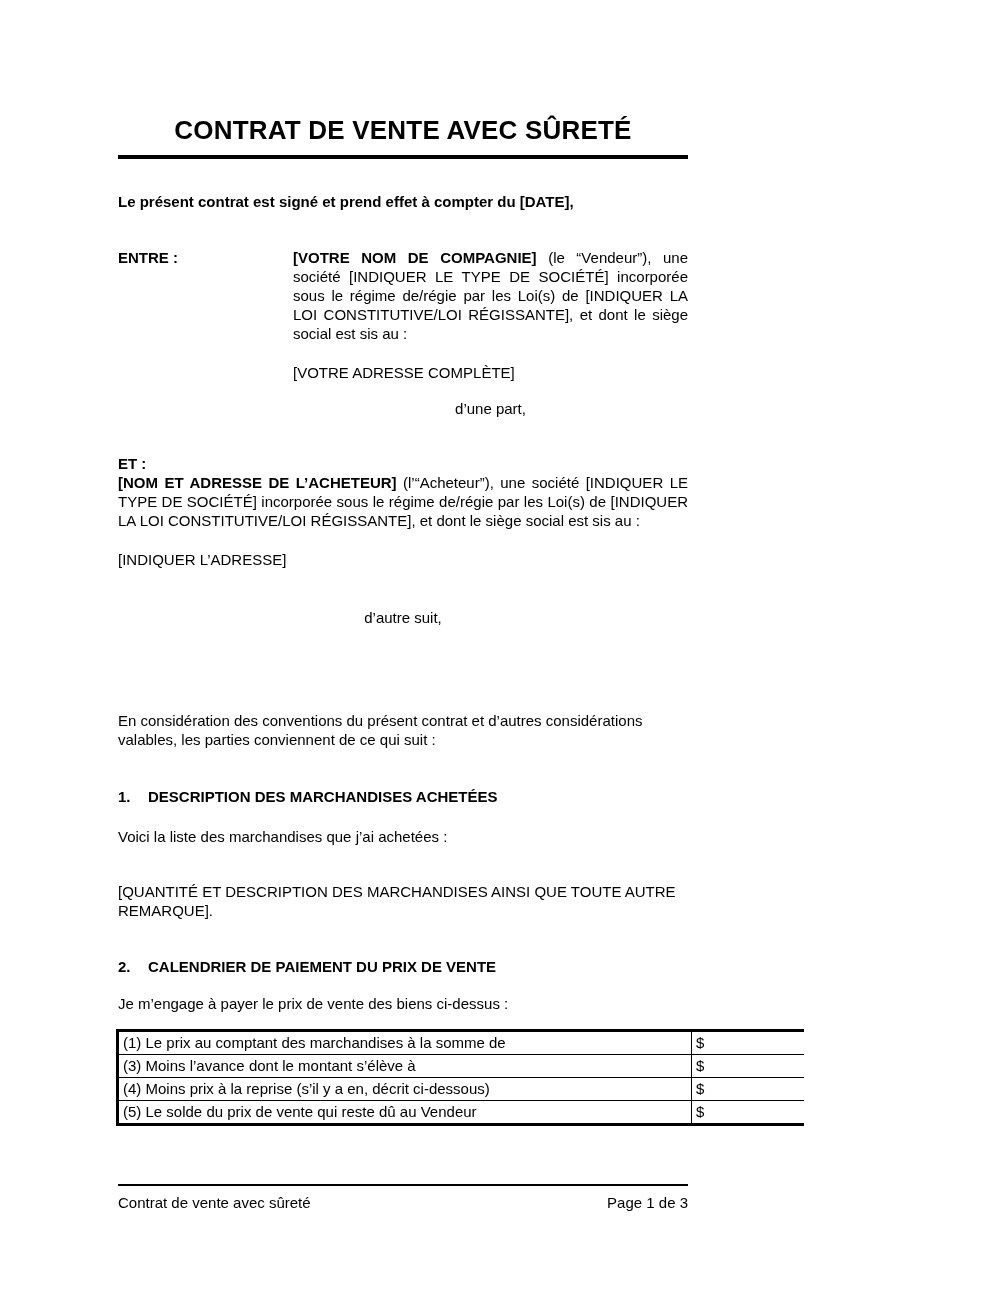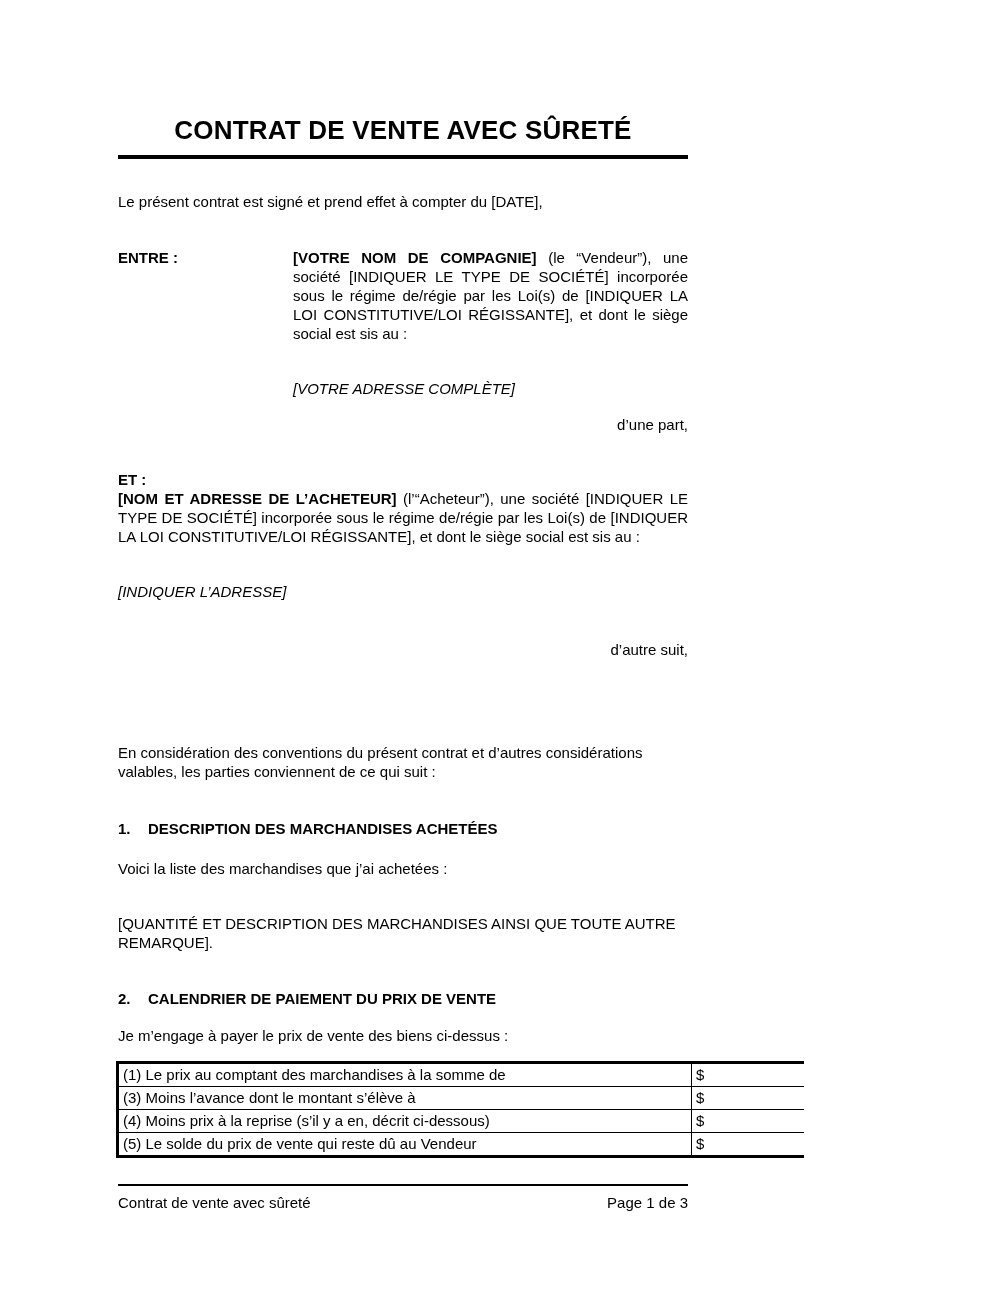--- a/index.html
+++ b/index.html
@@ -20,31 +20,31 @@
   .doc-title {
     margin-top: 114px;
     font-size: 26px;
     line-height: 32px;
     font-weight: bold;
     text-align: center;
     letter-spacing: 0.2px;
   }
   .title-rule { margin-top: 9px; height: 4px; background: #000000; }
 
-  .intro { margin-top: 33px; }
+  .intro { margin-top: 33px; font-weight: bold; }
 
   .party { display: flex; }
   .party-first  { margin-top: 37px; }
   .party-second { margin-top: 36px; flex-direction: column; }
   .party-label { width: 175px; flex: none; font-weight: bold; }
   .party-body { flex: 1; }
   .party-main { text-align: justify; }
   .party-main b { font-weight: bold; }
-  .party-address { margin-top: 36px; font-style: italic; }
-  .party-part { text-align: right; }
+  .party-address { margin-top: 20px; }
+  .party-part { text-align: center; }
   .party-first  .party-part { margin-top: 17px; }
   .party-second .party-part { margin-top: 39px; }
 
   .consideration { margin-top: 84px; }
 
   .section-head { display: flex; font-weight: bold; }
   .sec-num { width: 30px; flex: none; }
   .section-1 { margin-top: 38px; }
   .goods-intro { margin-top: 21px; }
   .goods-placeholder { margin-top: 36px; }

